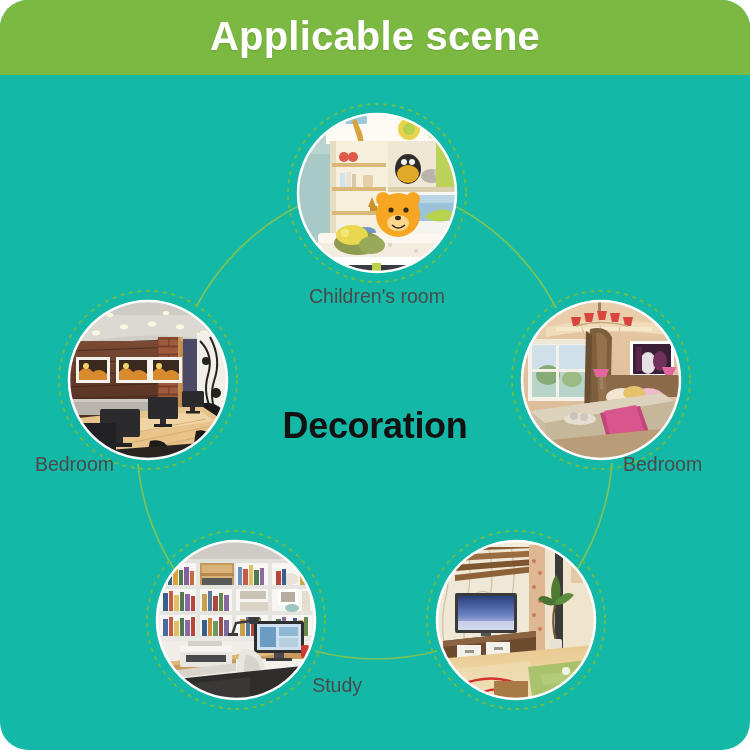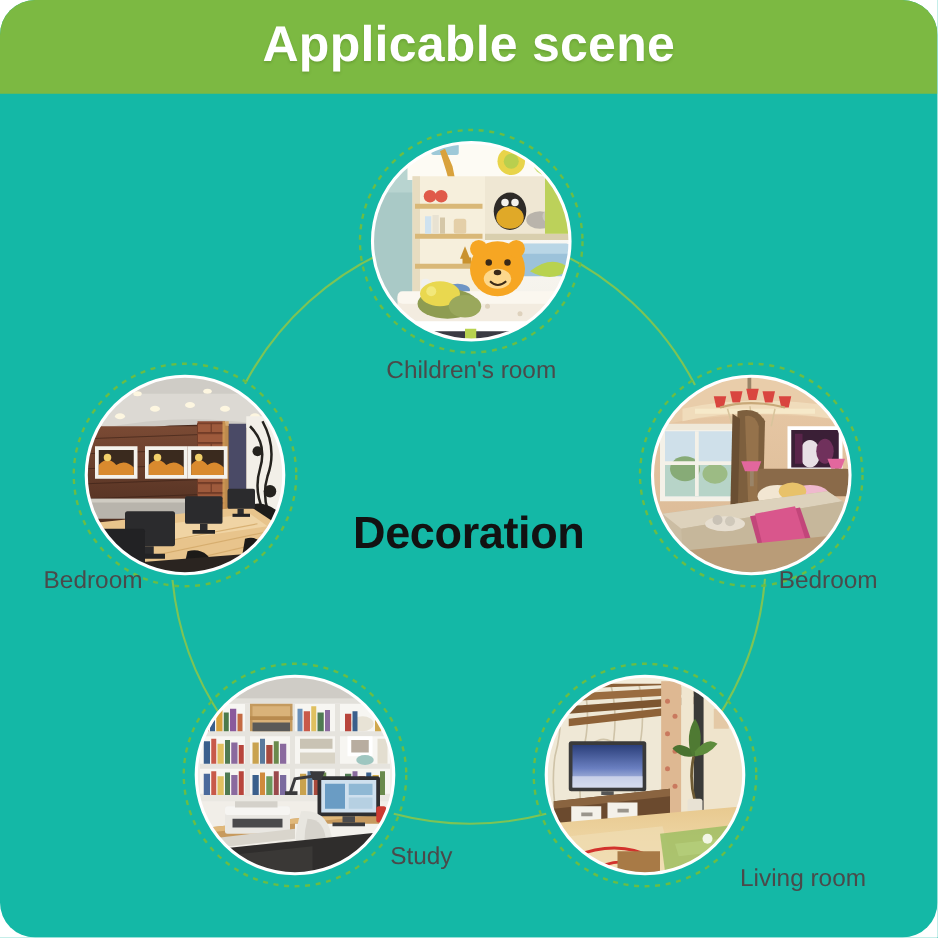--- a/index.html
+++ b/index.html
@@ -625,20 +625,19 @@
         <circle cx="148" cy="305" r="89" fill="none" stroke="#6abd45" stroke-width="1.9" stroke-dasharray="4 4.5"></circle>
       </g>
     </svg>
 
     <div id="center-label">Decoration</div>
 
     <div class="node-label lbl-center" style="left:377px; top:210px;">Children's room</div>
 
     <div class="node-label lbl-right" style="left:623px; top:378px;">Bedroom</div>
 
-    <div class="node-label lbl-right" style="left:592px; top:617px;">Living room</div>
 
     <div class="node-label lbl-left" style="left:362px; top:599px;">Study</div>
 
     <div class="node-label lbl-left" style="left:114px; top:378px;">Bedroom</div>
 
   </div>
 </div>
 
 </body></html>

